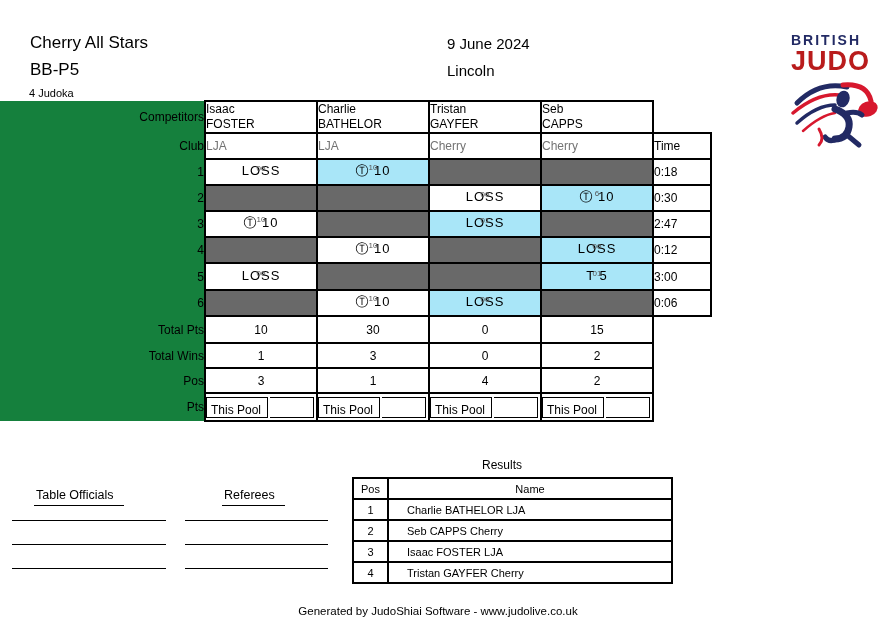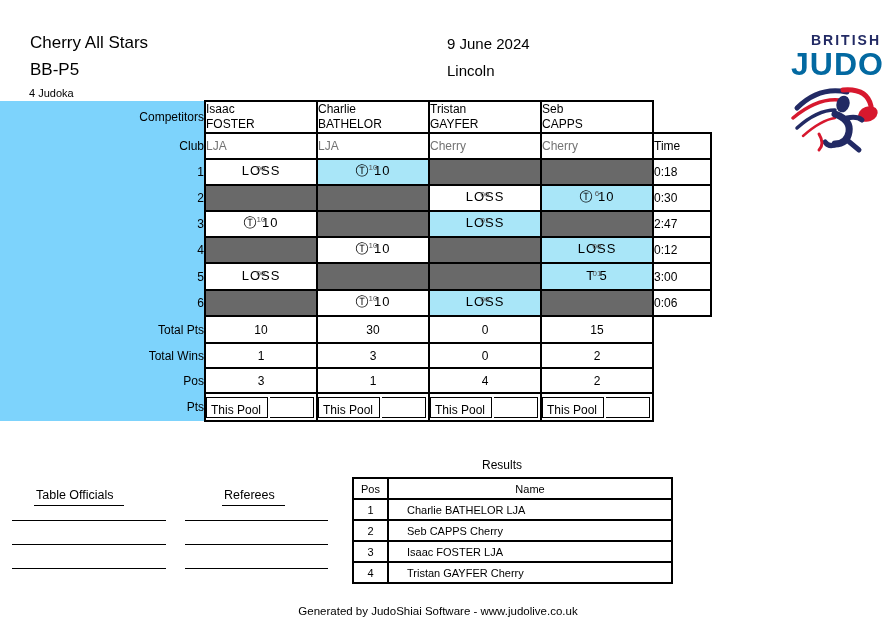--- a/index.html
+++ b/index.html
@@ -7,28 +7,28 @@
   .abs{position:absolute;}
 
   
   .title{left:30px;top:33px;font-size:17px;}
   .category{left:30px;top:60px;font-size:17px;}
   .judoka{left:29px;top:87px;font-size:11px;}
   .date{left:447px;top:35px;font-size:15px;}
   .location{left:447px;top:62px;font-size:15px;}
 
   
-  .logo{left:791px;top:33px;width:90px;text-align:right;line-height:1;}
+  .logo{left:791px;top:33px;width:90px;text-align:left;line-height:1;}
   .logo .l1{font-size:14px;font-weight:bold;letter-spacing:2px;color:#222a64;}
-  .logo .l2{font-size:32px;font-weight:bold;letter-spacing:1px;color:#0369a1;margin-top:1px;}
+  .logo .l2{font-size:27px;font-weight:bold;letter-spacing:1px;color:#b91c1c;margin-top:1px;}
 
   
   table.grid{position:absolute;left:0;top:100px;border-collapse:collapse;table-layout:fixed;}
   table.grid td{border:2px solid #000;padding:0;overflow:hidden;font-size:12px;vertical-align:middle;}
-  td.lab{border:none !important;text-align:right;padding-right:8px;font-size:12px;background:#7dd3fc;}
+  td.lab{border:none !important;text-align:right;padding-right:8px;font-size:12px;background:#15803d;}
   td.nob{border:none !important;}
   td.namecell{vertical-align:top;font-size:11px;line-height:1.25;padding:2px 3px;}
   td.gradecell{text-align:center;font-size:12px;}
   td.clubcell{vertical-align:top;font-size:8px;color:#737373;padding:3px 0 0 4px;}
   td.timecell{font-size:12px;padding-left:3px;}
   td.totcell{text-align:center;font-size:12px;}
   td.g{background:#696969;}
   td.c{background:#a9e6f8;}
   td.w{background:#ffffff;}
   .mcell{position:relative;height:100%;display:flex;align-items:flex-end;justify-content:center;padding-bottom:3px;box-sizing:border-box;}

